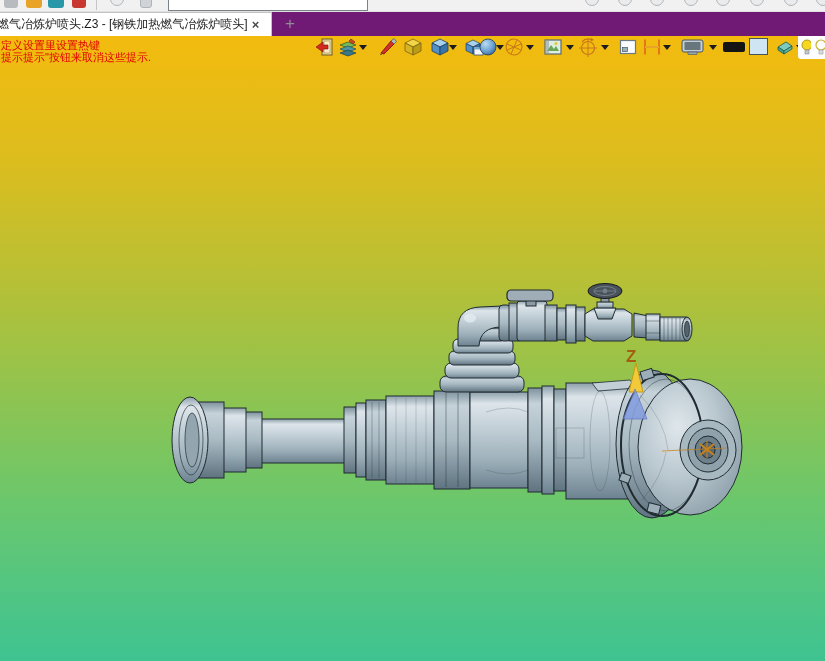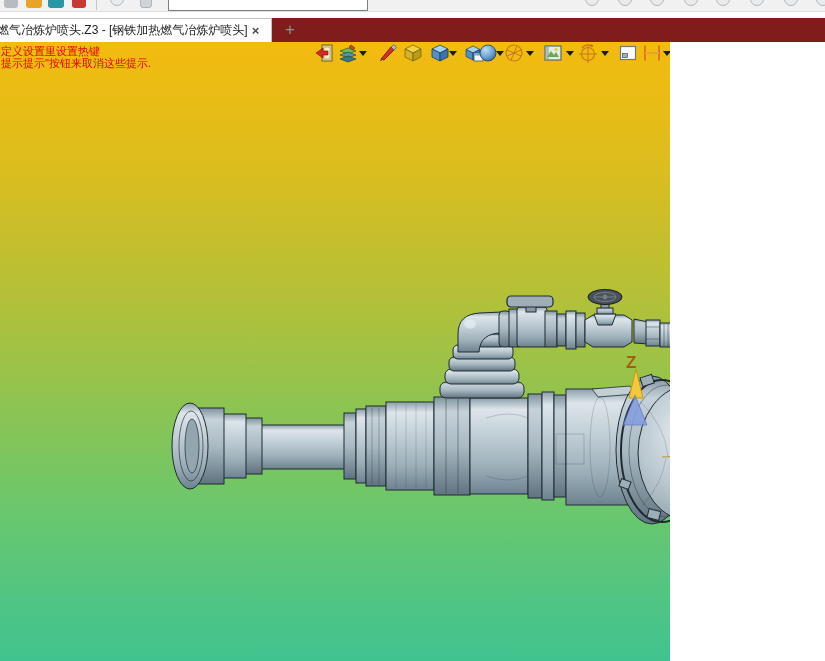--- a/index.html
+++ b/index.html
@@ -10,33 +10,33 @@
   .qat { position:relative; width:825px; height:12px; background:#f1f1f1;
     overflow:hidden; border-bottom:1px solid #e0e0e0; }
   .qat .stub { position:absolute; top:-10px; height:18px; border-radius:3px; }
   .qat .stub-circle { position:absolute; top:-8px; width:14px; height:14px;
     border-radius:50%; background:#e9ebec; border:1px solid #b2b6ba; }
   .qat .sep { position:absolute; top:-6px; width:1px; height:16px; background:#c6c6c6; }
   .qat .combo { position:absolute; top:-10px; left:168px; width:200px; height:21px;
     background:#ffffff; border:1px solid #7a8288; }
 
   
-  .tabbar { position:relative; width:825px; height:24px; background:#7f1d1d;margin-top:6px; }
+  .tabbar { position:relative; width:825px; height:24px; background:#701a75; }
   .tab { position:absolute; left:0; top:0; width:272px; height:24px; background:#ffffff;
     border-right:1px solid #c2c2c2; border-top:1px solid #c2c2c2;
     display:flex; align-items:center; overflow:hidden; }
   .tab-title { font-size:12px; color:#1c1c1c; white-space:nowrap; margin-left:-3px;
     letter-spacing:0; }
   .tab-close { font-size:13px; font-weight:bold; color:#4a4a42; margin-left:4px;
     line-height:1; cursor:default; }
   .newtab { position:absolute; left:280px; top:2px; width:20px; height:20px;
     font-size:17px; color:#8f8f8f; text-align:center; line-height:20px; }
 
   
-  .viewport { position:relative; width:670px; height:625px; overflow:hidden;
+  .viewport { position:relative; width:825px; height:625px; overflow:hidden;
     background:linear-gradient(180deg,
       #f3bb0e 0%, #dcbd1e 20%, #b5c037 40%, #8ec451 58%,
       #6ac76d 75%, #4fc584 90%, #3fc391 100%); }
 
   .hint { position:absolute; left:1px; top:3px; color:#e20000; font-size:11px;
     line-height:12px; white-space:nowrap; }
 
   
   .da-toolbar { position:absolute; left:0; top:0; width:825px; height:23px; }
   .icon { position:absolute; top:1px; width:20px; height:20px; }

